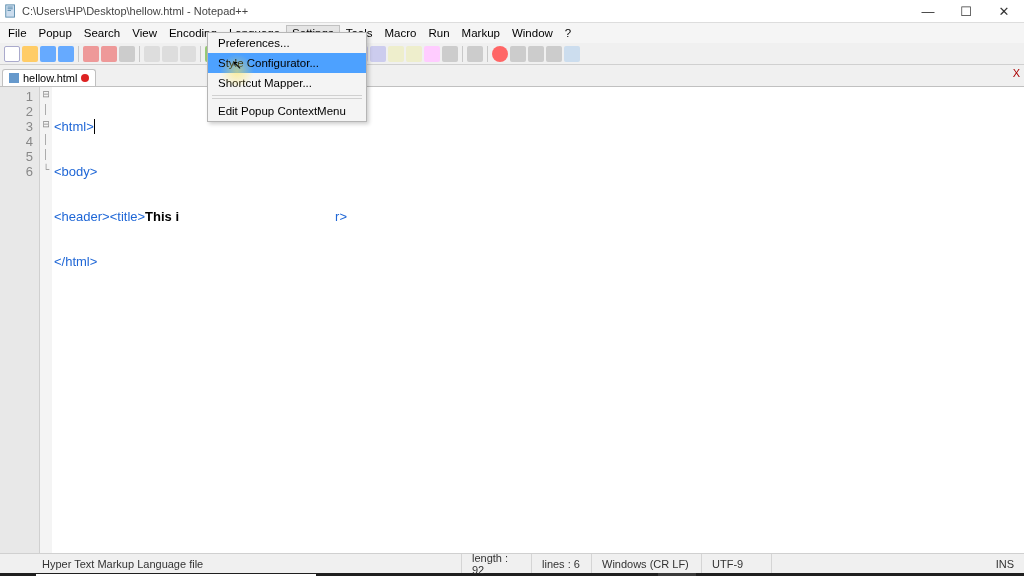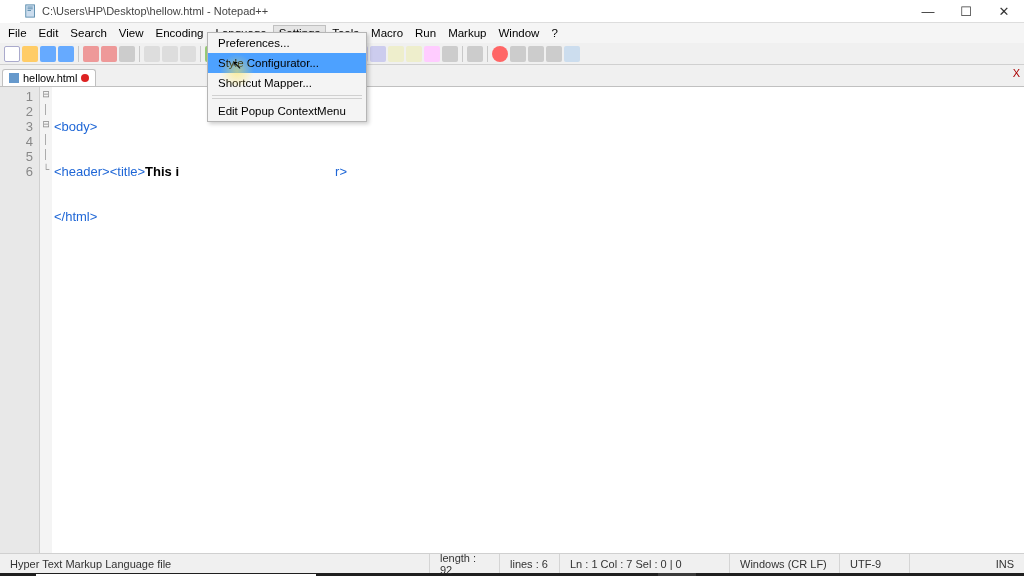--- a/index.html
+++ b/index.html
@@ -1,17 +1,17 @@
 <!DOCTYPE html>
 <html><head>
 <meta charset="utf-8">
 <style>
 * { box-sizing: border-box; margin: 0; padding: 0; font-family: "Segoe UI", Tahoma, sans-serif; }
 html, body { width: 1024px; height: 576px; overflow: hidden; background: #fff; }
-.titlebar { height: 23px; background: #fff; display: flex; align-items: center; padding: 0 4px; font-size: 11px; color: #444; border-bottom: 1px solid #ddd; margin-left: 20px; }
+.titlebar { height: 23px; background: #fff; display: flex; align-items: center; padding: 0 4px; font-size: 11px; color: #444; border-bottom: 1px solid #ddd; }
 .titlebar .icon { width: 14px; height: 14px; margin-right: 4px; display: inline-block; }
 .titlebar .title { flex: 1; }
 .winbtns { display: flex; gap: 18px; padding-right: 6px; }
 .winbtn { width: 20px; text-align: center; font-size: 13px; color: #333; cursor: default; }
 .menubar { height: 20px; background: #f5f5f5; display: flex; align-items: center; font-size: 11.5px; padding: 0 2px; position: relative; }
 .menubar .menuitem { padding: 2px 6px; cursor: default; }
 .menubar .menuitem.open { background: #e5e5e5; border: 1px solid #c0c0c0; padding: 1px 5px; }
 .toolbar { height: 22px; background: #f0f0f0; border-bottom: 1px solid #d0d0d0; display: flex; align-items: center; padding: 0 4px; gap: 2px; }
 .tbtn { width: 16px; height: 16px; border-radius: 2px; display: inline-block; }
 .sep { width: 1px; height: 16px; background: #c8c8c8; margin: 0 2px; }
@@ -27,21 +27,21 @@
 .editor { display: flex; height: 466px; background: #fff; font-family: "Courier New", monospace; font-size: 13px; }
 .gutter { width: 40px; background: #e8e8e8; color: #888; text-align: right; padding: 2px 6px 2px 2px; line-height: 15px; border-right: 1px solid #d0d0d0; }
 .gutter div { height: 15px; }
 .foldcol { width: 12px; background: #f4f4f4; line-height: 15px; }
 .foldcol div { height: 15px; text-align: center; font-size: 9px; color: #888; }
 .code { flex: 1; padding: 2px 0 2px 2px; line-height: 15px; white-space: pre; }
 .code div { height: 15px; }
 .tag { color: #1e66d6; }
 .txt { color: #000; font-weight: bold; }
 .caret { border-right: 1px solid #000; }
-.statusbar { height: 20px; background: #f0f0f0; border-top: 1px solid #d0d0d0; display: flex; align-items: center; font-size: 11px; color: #333; }
+.statusbar { height: 20px; background: #f0f0f0; border-top: 1px solid #d0d0d0; display: flex; align-items: center; font-size: 11px; color: #333; padding-left: 32px; }
 .statusbar .cell { padding: 0 10px; border-right: 1px solid #d5d5d5; height: 100%; display: flex; align-items: center; }
 .statusbar .cell.first { flex: 0 0 430px; }
 .taskbar { height: 30px; background: #1f1f1f; display: flex; align-items: center; color: #fff; font-size: 12px; }
 .start { width: 36px; height: 30px; display: flex; align-items: center; justify-content: center; }
 .search { flex: 0 0 280px; height: 28px; background: #fff; margin: 1px 0; display: flex; align-items: center; color: #777; padding: 0 8px; gap: 8px; }
 .tbicons { display: flex; align-items: center; height: 100%; }
 .tbicon { width: 38px; height: 30px; display: flex; align-items: center; justify-content: center; }
 .tbicon.active { background: #3a3a3a; border-bottom: 2px solid #76b9ed; }
 .cursor-hl { position: absolute; top: 54px; left: 220px; width: 34px; height: 34px; border-radius: 50%; background: radial-gradient(circle, rgba(255,230,80,0.55) 0%, rgba(255,230,80,0) 70%); pointer-events: none; z-index: 200; }
 .cursor-arrow { position: absolute; top: 58px; left: 232px; z-index: 201; pointer-events: none; font-size: 12px; color: #000; }
@@ -61,21 +61,21 @@
   <span class="title">C:\Users\HP\Desktop\hellow.html - Notepad++</span>
   <div class="winbtns">
     <span class="winbtn">—</span>
     <span class="winbtn">☐</span>
     <span class="winbtn">✕</span>
   </div>
 </div>
 
 <div class="menubar">
   <span class="menuitem">File</span>
-  <span class="menuitem">Edit</span>
+  <span class="menuitem">Popup</span>
   <span class="menuitem">Search</span>
   <span class="menuitem">View</span>
   <span class="menuitem">Encoding</span>
   <span class="menuitem">Language</span>
   <span class="menuitem open">Settings</span>
   <span class="menuitem">Tools</span>
   <span class="menuitem">Macro</span>
   <span class="menuitem">Run</span>
   <span class="menuitem">Markup</span>
   <span class="menuitem">Window</span>
@@ -162,31 +162,31 @@
   </div>
   <div class="foldcol">
     <div>⊟</div>
       <div>│</div>
       <div>⊟</div>
       <div>│</div>
       <div>│</div>
       <div>└</div>
   </div>
   <div class="code">
+    <div><span class="tag">&lt;html&gt;</span><span class="caret"></span></div>
     <div><span class="tag">&lt;body&gt;</span></div>
     <div><span class="tag">&lt;header&gt;</span><span class="tag">&lt;title&gt;</span><span class="txt">This i</span><span style="visibility:hidden">xxxxxxxxxxxxxxxxxxxxxxxx</span><span class="tag">r&gt;</span></div>
     <div><span class="tag">&lt;/html&gt;</span></div>
   </div>
 </div>
 
 <div class="statusbar">
   <div class="cell first">Hyper Text Markup Language file</div>
   <div class="cell" style="flex:0 0 70px">length : 92</div>
   <div class="cell" style="flex:0 0 60px">lines : 6</div>
-  <div class="cell" style="flex:0 0 170px">Ln : 1    Col : 7    Sel : 0 | 0</div>
   <div class="cell" style="flex:0 0 110px">Windows (CR LF)</div>
   <div class="cell" style="flex:0 0 70px">UTF-9</div>
   <div class="cell" style="flex:1;justify-content:flex-end;border:none">INS</div>
 </div>
 
 <div class="taskbar">
   <div class="start">
     
   </div>
   <div class="search">

